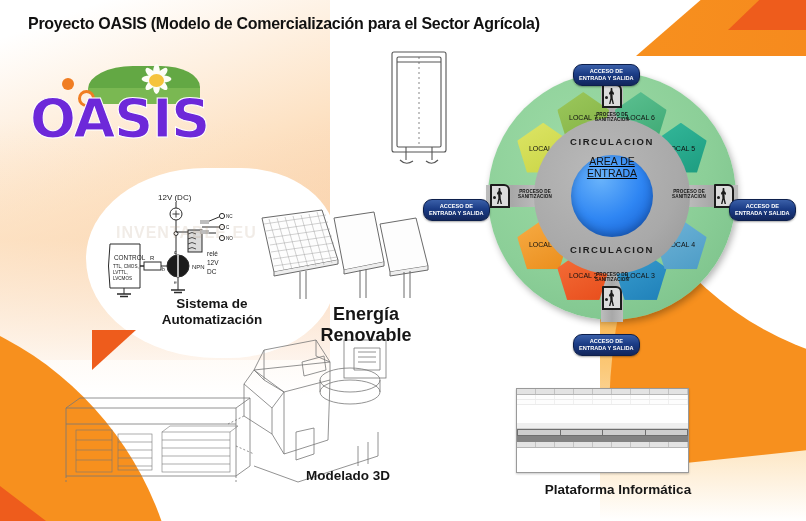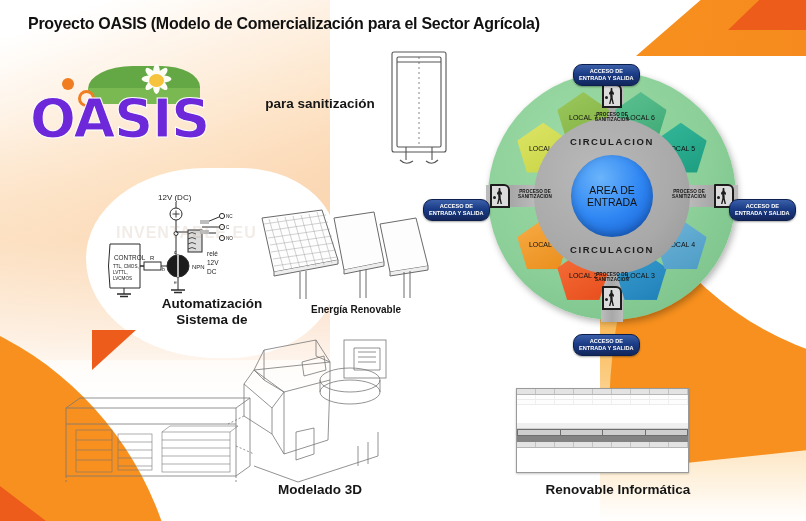--- a/index.html
+++ b/index.html
@@ -167,22 +167,22 @@
   .cap {
     position: absolute;
     font-weight: bold;
     color: #161616;
     text-align: center;
     line-height: 1.18;
     font-family: "Liberation Sans", sans-serif;
   }
   #cap-aspersores { left: 236px; top: 96px; width: 168px; font-size: 13.5px; }
   #cap-auto       { left: 128px; top: 296px; width: 168px; font-size: 13.5px; }
-  #cap-energia    { left: 276px; top: 304px; width: 160px; font-size: 10px; }
-  #cap-3d         { left: 250px; top: 482px; width: 140px; font-size: 13.5px; }
+  #cap-energia    { left: 286px; top: 304px; width: 160px; font-size: 18px; }
+  #cap-3d         { left: 250px; top: 468px; width: 140px; font-size: 13.5px; text-align: right; }
   #cap-plataforma { left: 518px; top: 482px; width: 200px; font-size: 13.5px; }
 
   
   .art { position: absolute; }
   #art-door      { left: 386px; top: 48px;  width: 66px;  height: 120px; }
   #art-circuit   { left: 104px; top: 186px; width: 156px; height: 112px; }
   #art-solar     { left: 256px; top: 200px; width: 184px; height: 102px; }
   #art-3d        { left: 58px;  top: 336px; width: 330px; height: 148px; }
 
   
@@ -225,22 +225,23 @@
     position: absolute; left: 46px; top: 46px;
     width: 156px; height: 156px;
     border-radius: 50%;
     background: radial-gradient(circle at 40% 35%, #b9b9b9 0%, #a9a9a9 60%, #949494 100%);
   }
   .wheel-core {
     position: absolute; left: 83px; top: 83px;
     width: 82px; height: 82px;
     border-radius: 50%;
     background: radial-gradient(circle at 36% 28%, #6ab4fb 0%, #2f86f3 52%, #1158c9 100%);
-    display: flex; align-items: center; justify-content: center;
+    display: flex; align-items: flex-start; justify-content: center;
     box-shadow: inset 0 -3px 8px rgba(0,0,0,0.25);
+    text-decoration: underline;
   }
   .wheel-core-label {
     color: #111111; font-size: 10.5px; font-weight: normal;
     text-align: center; line-height: 1.15;
     font-family: "Liberation Sans", sans-serif;
   }
   .circ-label {
     position: absolute; left: 0; width: 248px;
     text-align: center;
     font-size: 9.5px; font-weight: bold; color: #1b1b1b;
@@ -655,23 +656,22 @@
   <div class="access" style="left:423px;top:199px;">
     <div>ACCESO DE</div>
     <div>ENTRADA Y SALIDA</div>
   </div>
   <div class="access" style="left:729px;top:199px;">
     <div>ACCESO DE</div>
     <div>ENTRADA Y SALIDA</div>
   </div>
 
   <div class="cap" id="cap-aspersores">
-    <div>para sanitización</div>
   </div>
   <div class="cap" id="cap-auto">
+    <div>Sistema de</div>
     <div>Automatización</div>
-    <div>Sistema de</div>
   </div>
   <div class="cap" id="cap-energia">Energía Renovable</div>
   <div class="cap" id="cap-3d">Modelado 3D</div>
-  <div class="cap" id="cap-plataforma">Renovable Informática</div>
+  <div class="cap" id="cap-plataforma">Plataforma Informática</div>
 
 </div>
 
 </body></html>

